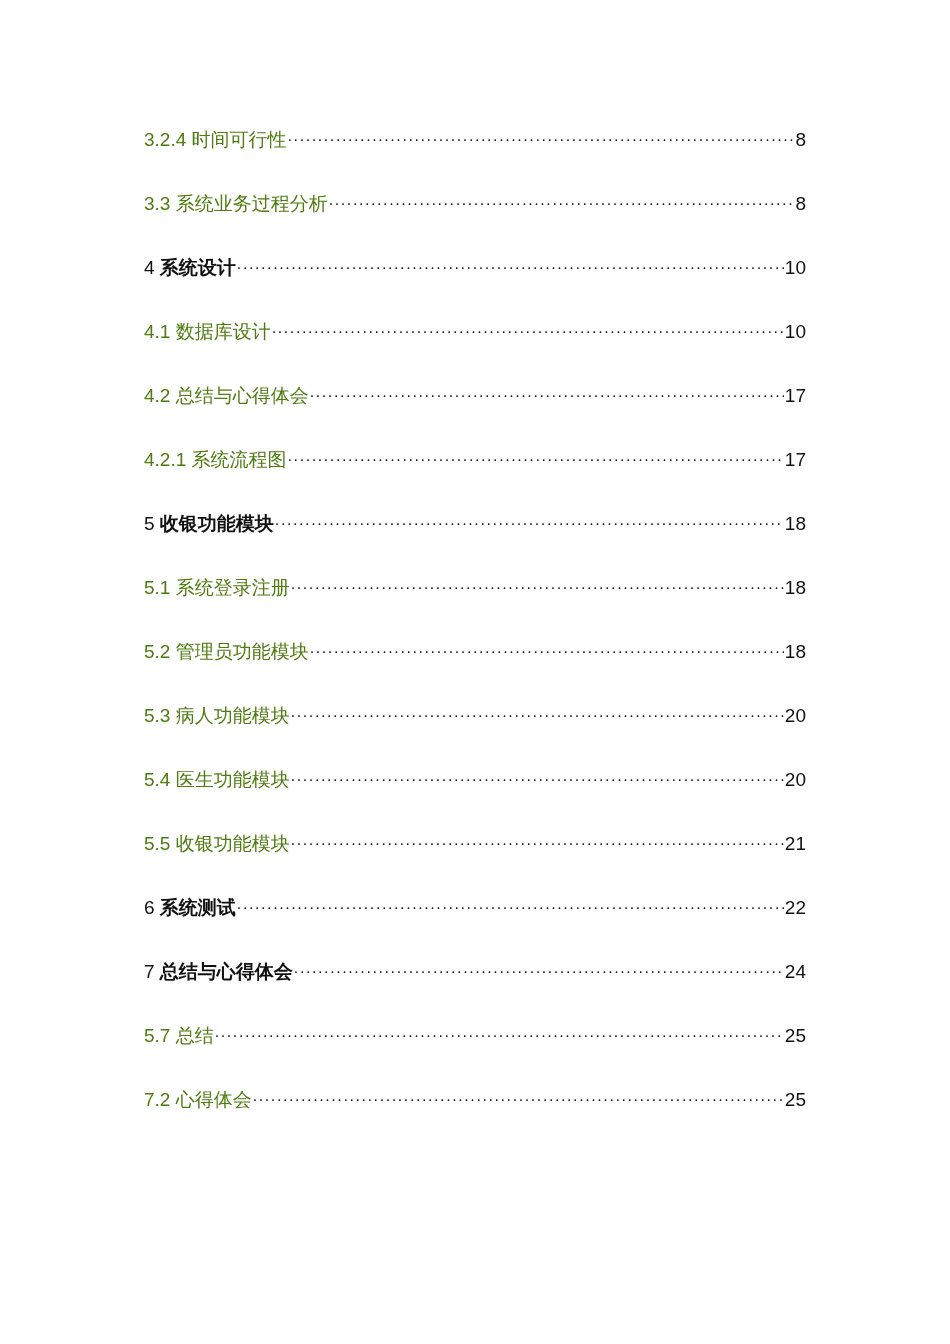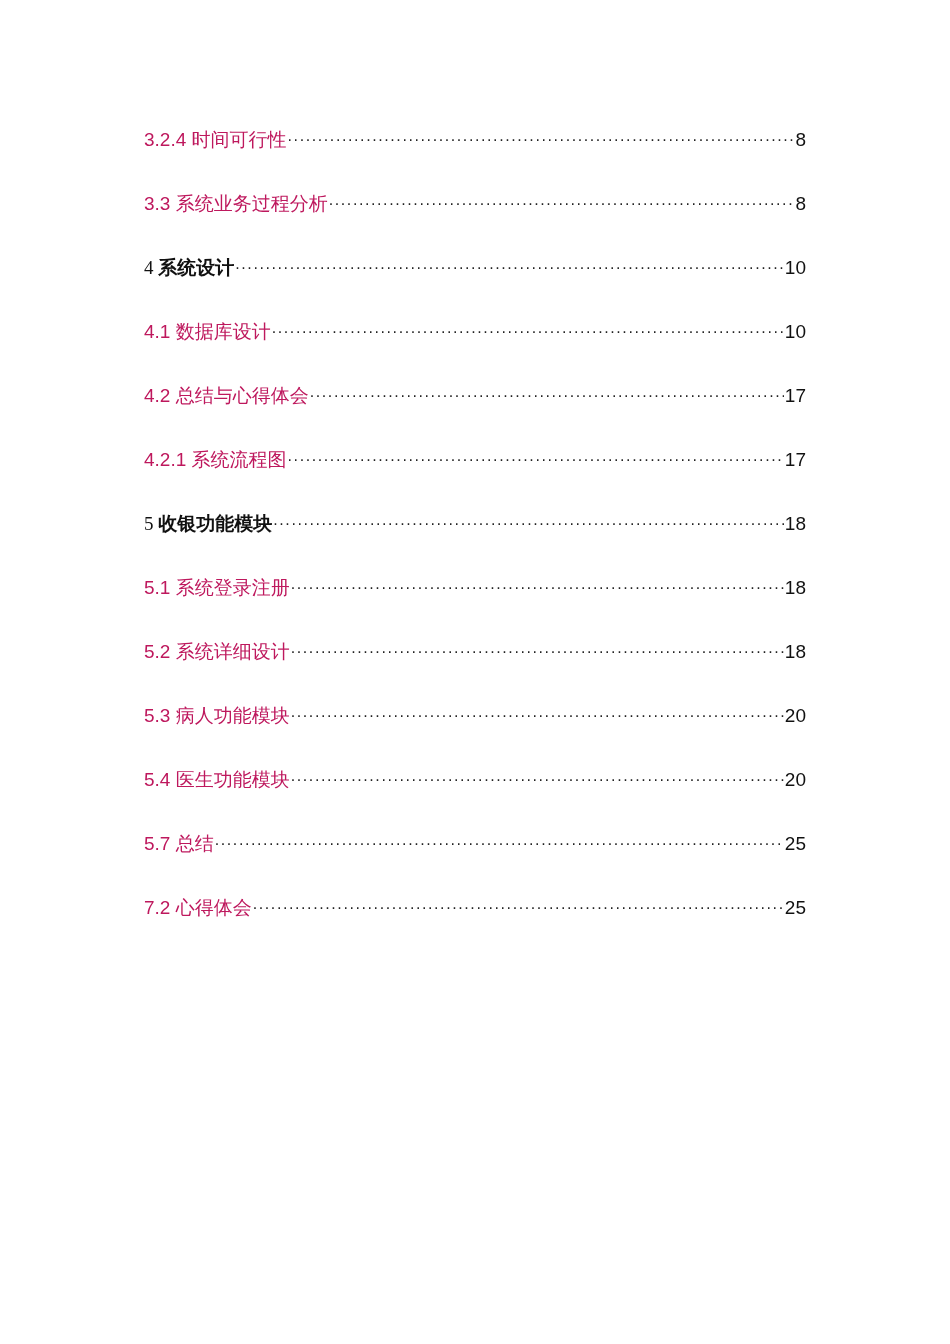--- a/index.html
+++ b/index.html
@@ -24,26 +24,25 @@
     .toc-row {
       display: flex;
       align-items: baseline;
       height: 64px;
       font-size: 19px;
       line-height: 28px;
       white-space: nowrap;
     }
     .toc-row .title {
       flex: 0 0 auto;
-      color: #be185d;
+      color: #4d7c0f;
     }
     .toc-row.level-1 .title {
       font-weight: bold;
       color: #111;
-      font-family: Liberation Serif, serif;
     }
     .toc-row.level-1 .title .num {
       font-weight: normal;
     }
     .toc-row .leader {
       flex: 1 1 auto;
       overflow: hidden;
       margin: 0 1px;
       position: relative;
       height: 1em;
@@ -101,35 +100,50 @@
     <span class="title"><span class="num">5</span> <span>收银功能模块</span></span>
     <span class="leader"></span>
     <span class="page">18</span>
   </div>
   <div class="toc-row">
     <span class="title"><span class="num">5.1</span> <span>系统登录注册</span></span>
     <span class="leader"></span>
     <span class="page">18</span>
   </div>
   <div class="toc-row">
-    <span class="title"><span class="num">5.2</span> <span>系统详细设计</span></span>
+    <span class="title"><span class="num">5.2</span> <span>管理员功能模块</span></span>
     <span class="leader"></span>
     <span class="page">18</span>
   </div>
   <div class="toc-row">
     <span class="title"><span class="num">5.3</span> <span>病人功能模块</span></span>
     <span class="leader"></span>
     <span class="page">20</span>
   </div>
   <div class="toc-row">
     <span class="title"><span class="num">5.4</span> <span>医生功能模块</span></span>
     <span class="leader"></span>
     <span class="page">20</span>
   </div>
   <div class="toc-row">
+    <span class="title"><span class="num">5.5</span> <span>收银功能模块</span></span>
+    <span class="leader"></span>
+    <span class="page">21</span>
+  </div>
+  <div class="toc-row level-1">
+    <span class="title"><span class="num">6</span> <span>系统测试</span></span>
+    <span class="leader"></span>
+    <span class="page">22</span>
+  </div>
+  <div class="toc-row level-1">
+    <span class="title"><span class="num">7</span> <span>总结与心得体会</span></span>
+    <span class="leader"></span>
+    <span class="page">24</span>
+  </div>
+  <div class="toc-row">
     <span class="title"><span class="num">5.7</span> <span>总结</span></span>
     <span class="leader"></span>
     <span class="page">25</span>
   </div>
   <div class="toc-row">
     <span class="title"><span class="num">7.2</span> <span>心得体会</span></span>
     <span class="leader"></span>
     <span class="page">25</span>
   </div>
 </div>

